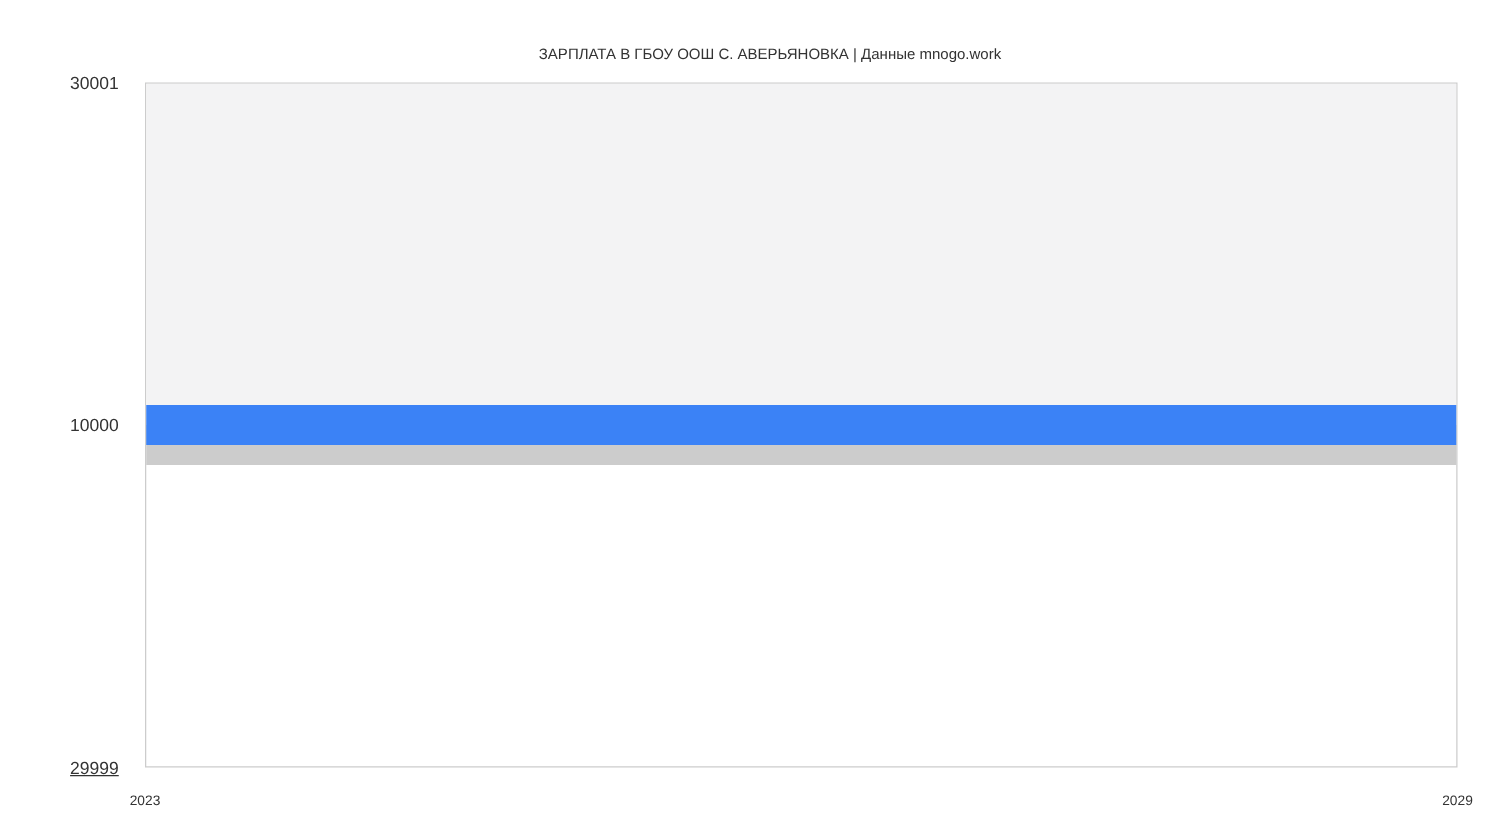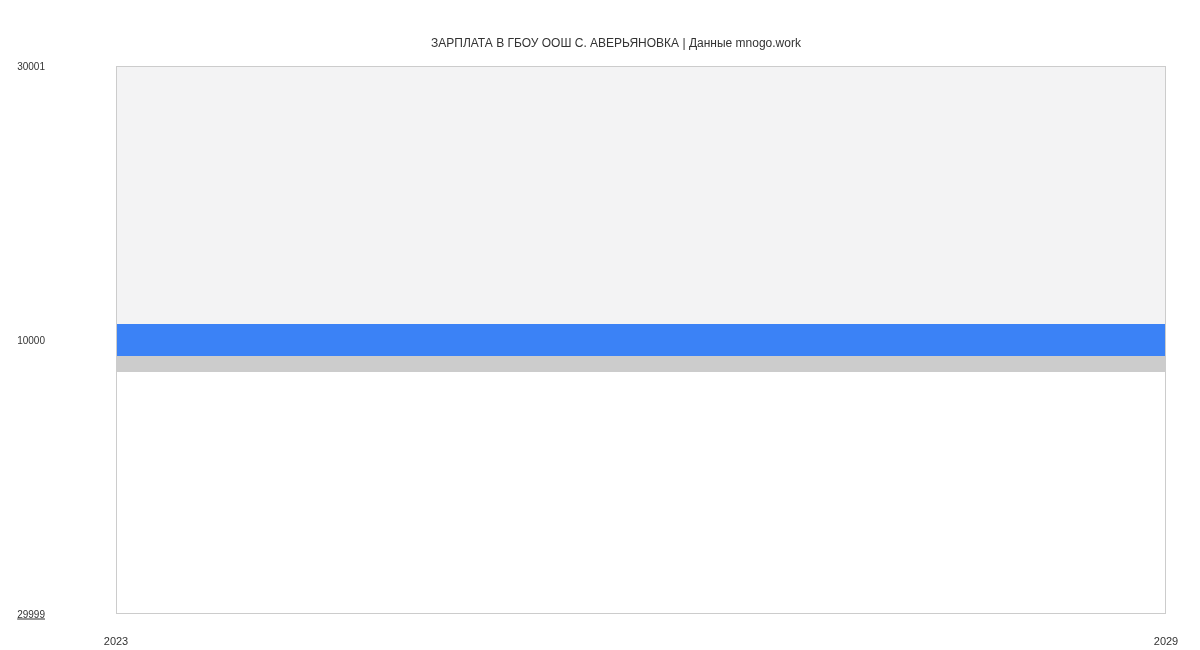--- a/index.html
+++ b/index.html
@@ -54,22 +54,22 @@
       position: absolute;
       left: 0;
       width: 100%;
       height: 1.5px;
       background: #3b82f6;
       top: 50%;
       transform: translateY(-50%);
     }
     .y-tick-label {
       position: absolute;
-      right: 1155px;
-      font-size: 10px;
+      right: 1105px;
+      font-size: 14px;
       color: #333333;
       transform: translateY(-50%);
       text-align: left;
     }
     .x-tick-label {
       position: absolute;
       top: 603px;
       font-size: 11px;
       color: #333333;
       text-align: right;

